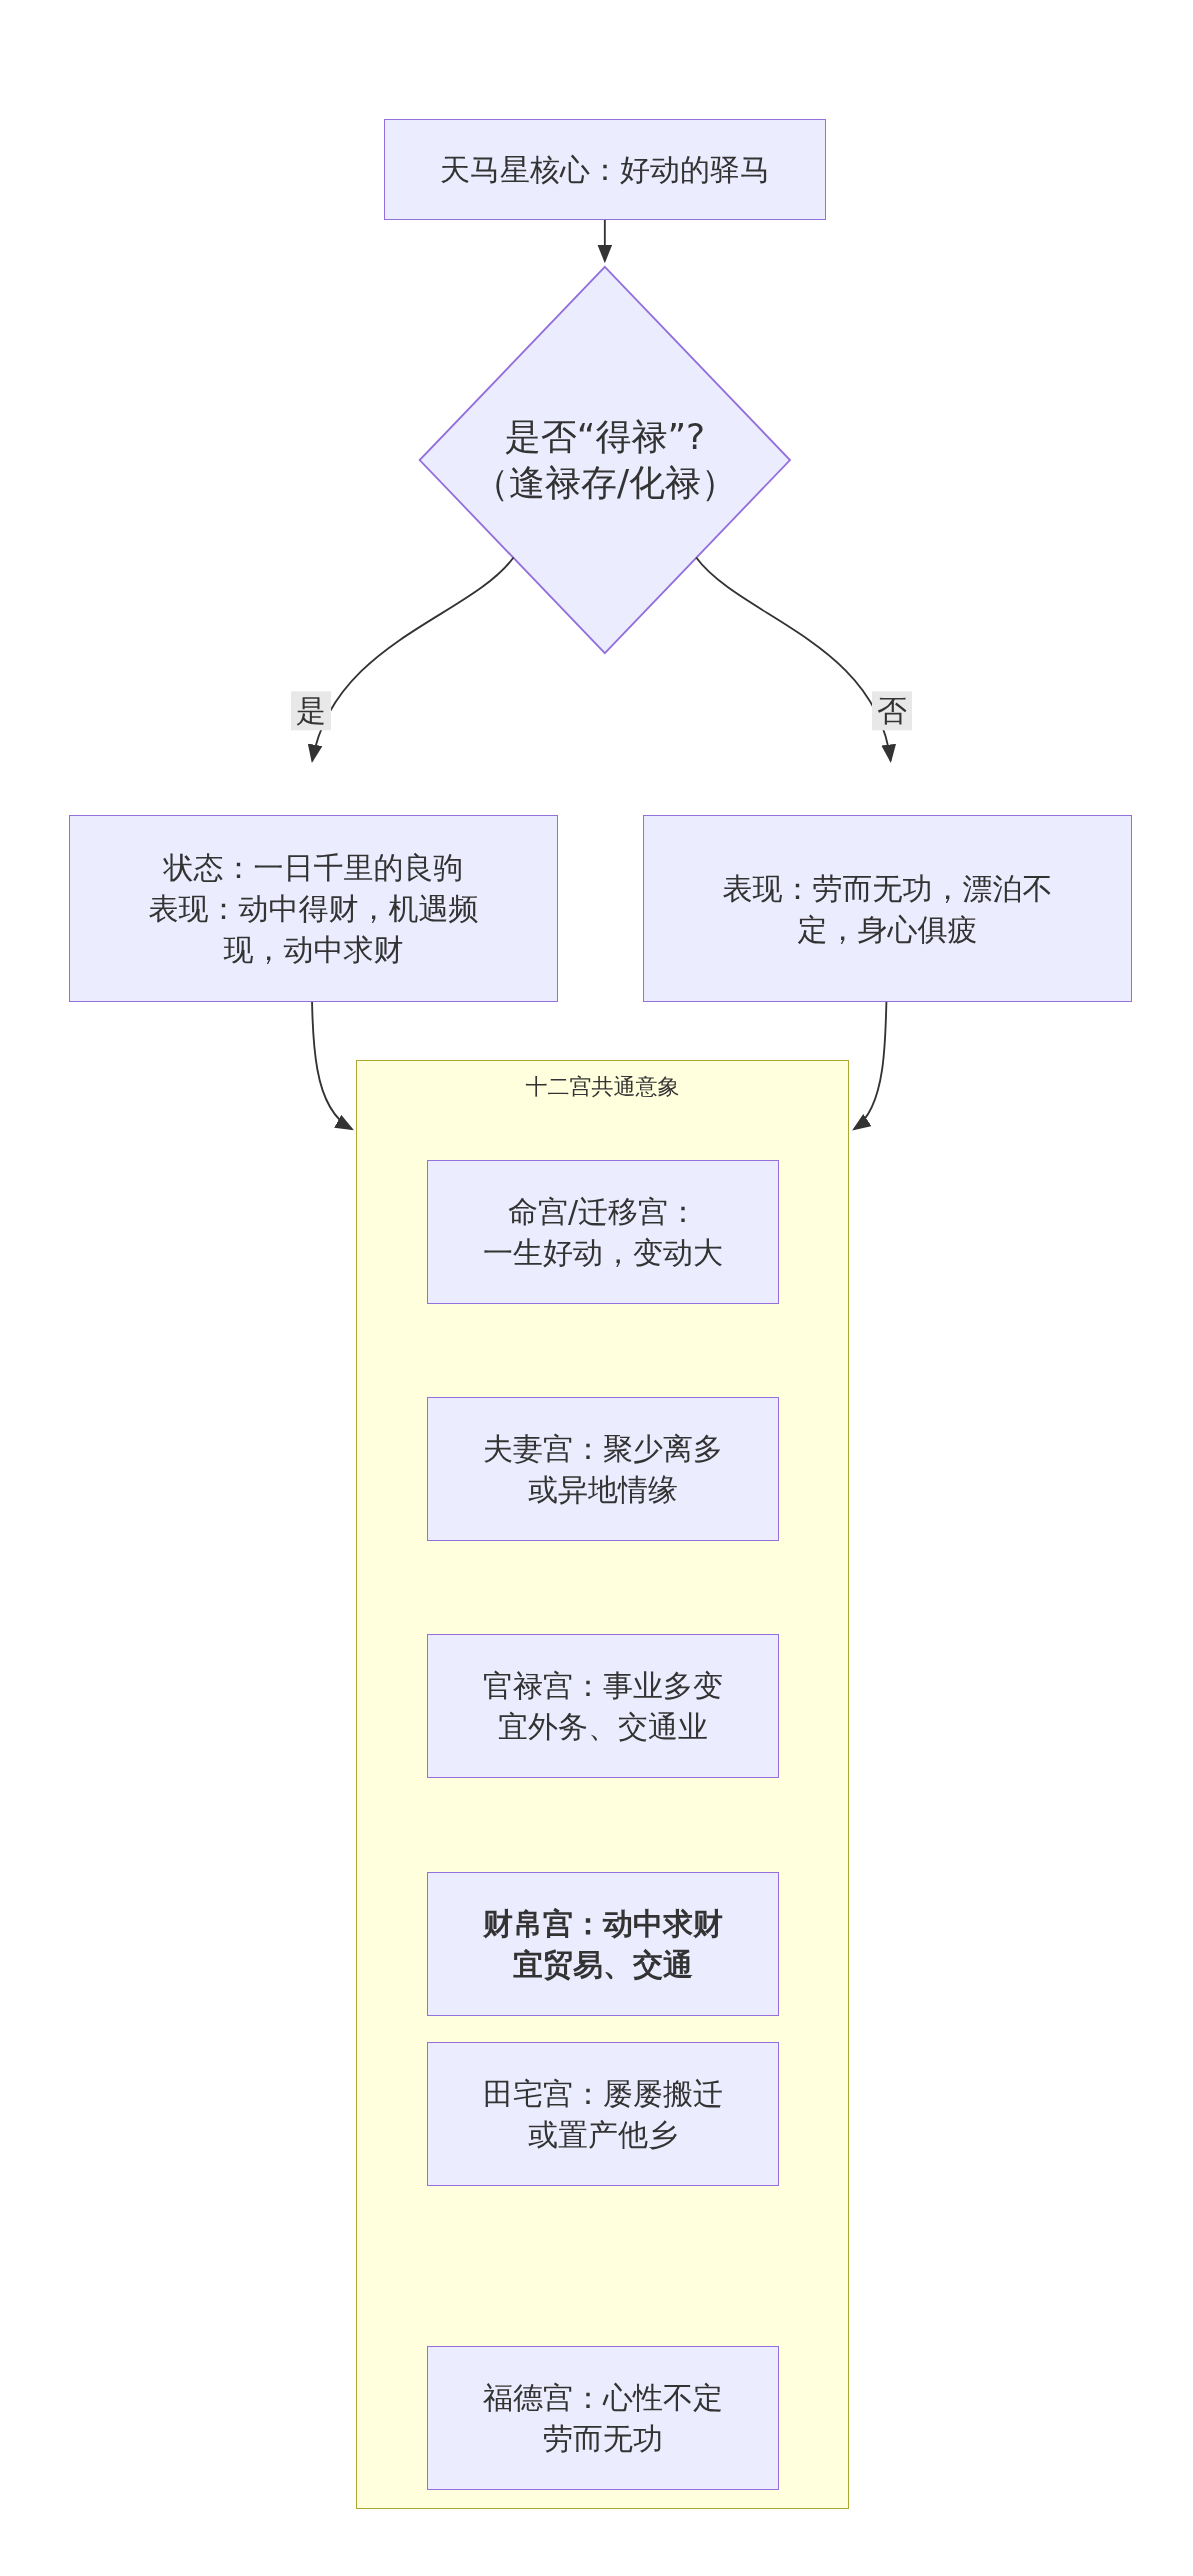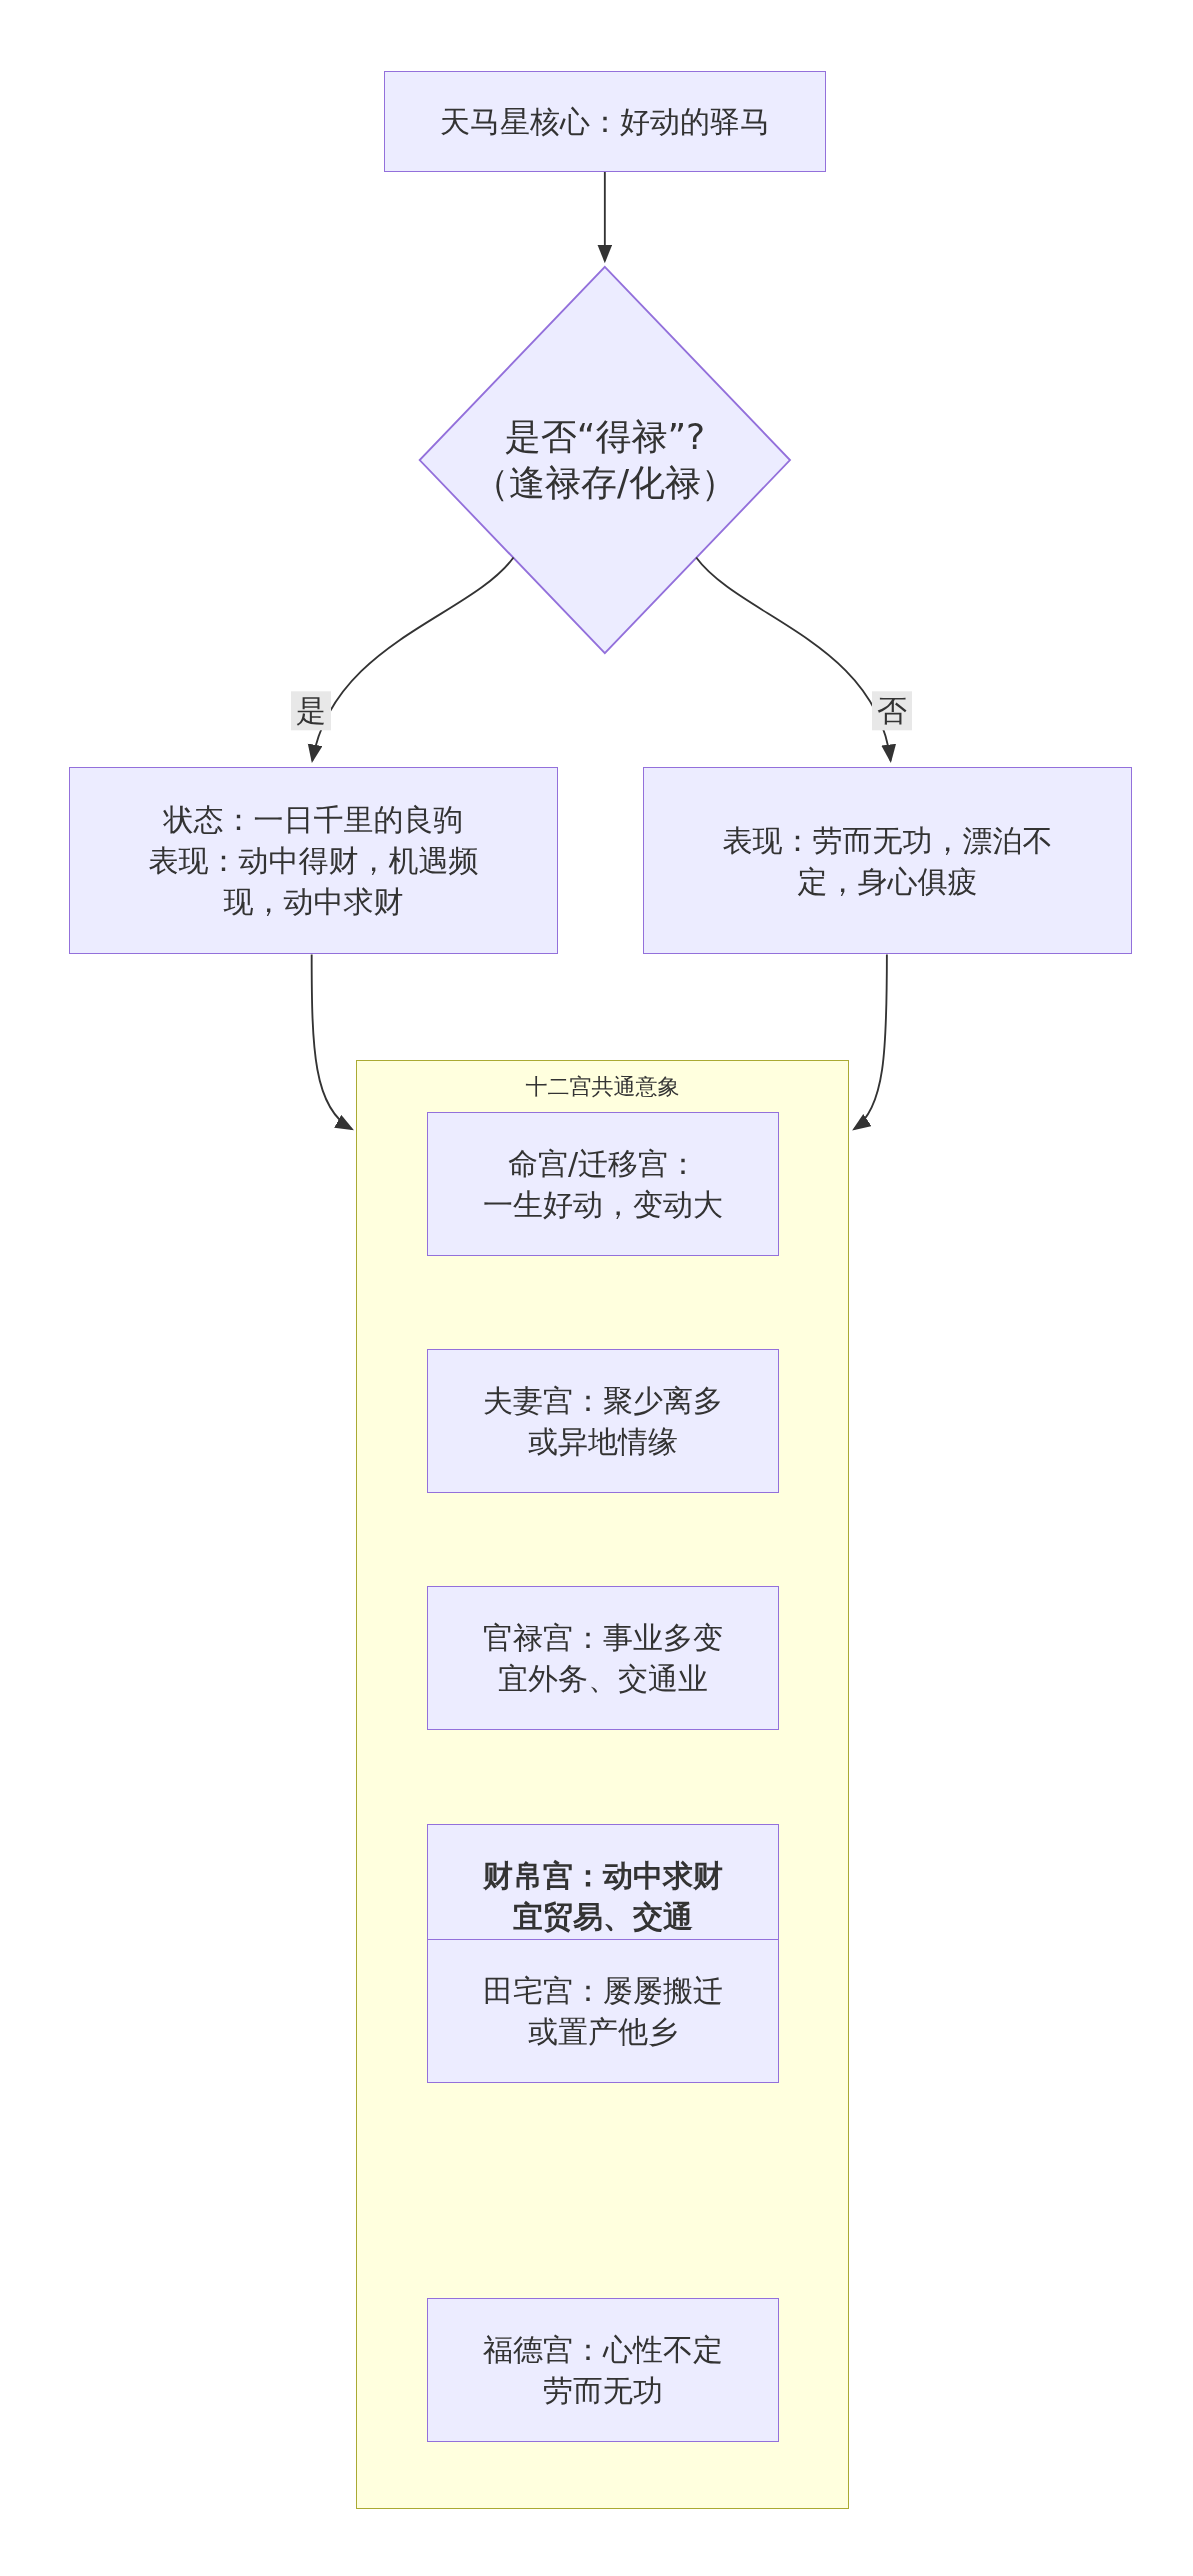--- a/index.html
+++ b/index.html
@@ -48,20 +48,21 @@
     border:1.9px solid var(--node-border);
     display:flex;
     flex-direction:column;
     align-items:center;
     justify-content:center;
     text-align:center;
     font-size:30px;
     line-height:41px;
     color:var(--text);
     z-index:3;
+    margin-top:48px;
   }
   .node .line{white-space:nowrap;}
   .decision-text{
     position:absolute;
     left:420px;top:267px;
     width:370px;height:386px;
     display:flex;
     flex-direction:column;
     align-items:center;
     justify-content:center;
@@ -98,21 +99,21 @@
   }
   
   .node-root{left:384px;top:71px;width:442px;height:101px;}
   .node-yes{left:69px;top:767px;width:489px;height:187px;}
   .node-no{left:643px;top:767px;width:489px;height:187px;}
   .palace{left:427px;width:352px;height:144px;}
   .palace-0{top:1112px;}
   .palace-1{top:1349px;}
   .palace-2{top:1586px;}
   .palace-3{top:1824px;font-weight:bold;}
-  .palace-4{top:1939px;}
+  .palace-4{top:1994px;}
   .palace-5{top:2298px;}
   .label-yes{left:311px;top:711px;}
   .label-no{left:892px;top:711px;}
 </style>
 </head>
 <body>
 
 <div class="canvas">
 
   <div class="cluster"></div>

